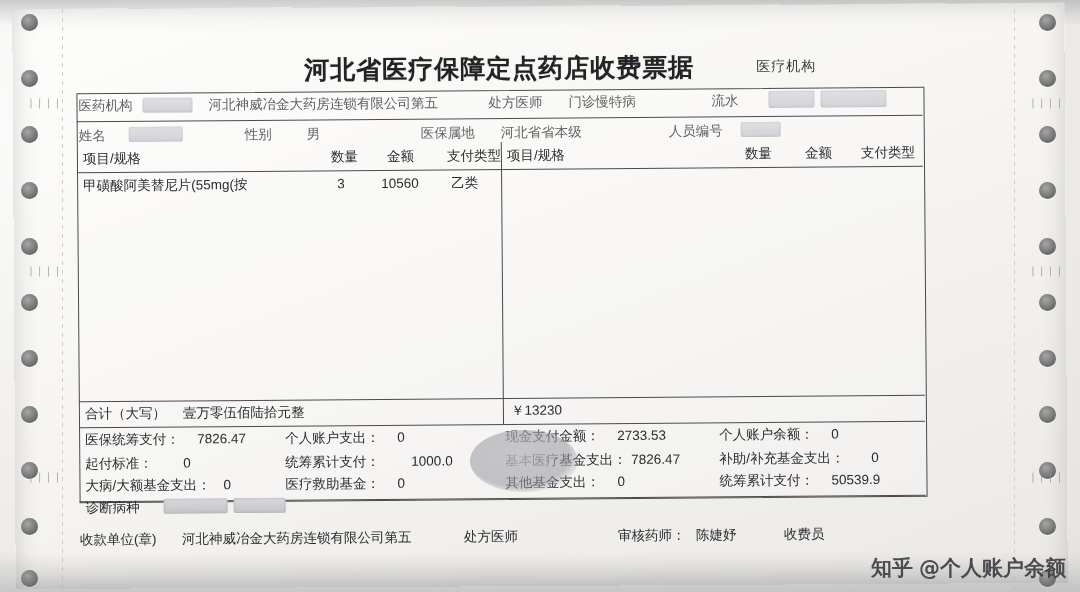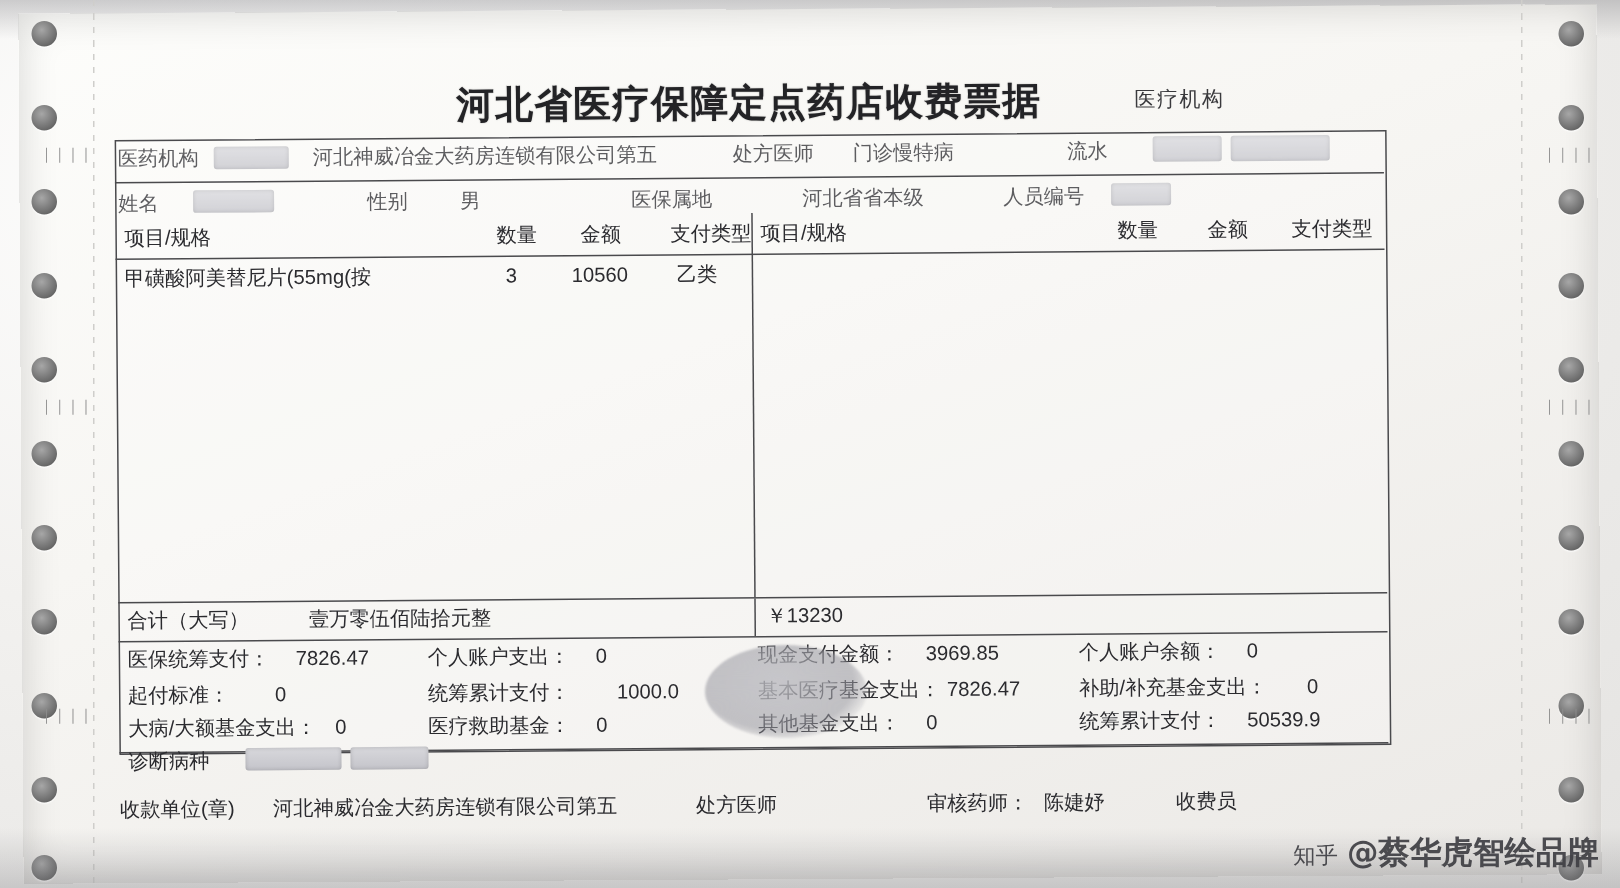--- a/index.html
+++ b/index.html
@@ -72,21 +72,21 @@
     background:radial-gradient(ellipse at 45% 40%,rgba(190,190,195,.85),rgba(150,150,158,.55) 60%,rgba(255,255,255,0) 78%);
     filter:blur(0.6px);
   }
   #watermark{
     position:absolute;right:14px;bottom:10px;
     font-size:21px;color:#3f3f44;font-weight:bold;
     font-family:"DejaVu Sans", sans-serif;
     opacity:.92;
   }
   #wm-logo{
-    display:inline-block;font-size:15px;font-weight:normal;margin-right:6px;margin-left:36px;
+    display:inline-block;font-size:21px;font-weight:bold;margin-right:6px;margin-left:36px;
   }
   .shadowtop{
     position:absolute;left:0;top:0;width:1080px;height:26px;
     background:linear-gradient(180deg,rgba(120,120,125,.35),rgba(255,255,255,0));
   }
   .shadowbottom{
     position:absolute;left:0;bottom:0;width:1080px;height:40px;
     background:linear-gradient(0deg,rgba(120,120,125,.30),rgba(255,255,255,0));
   }
 </style>
@@ -145,21 +145,21 @@
     <div class="cell" style="left:500px;top:50px;">门诊慢特病</div>
     <div class="cell" style="left:643px;top:50px;">流水</div>
     <span class="redact" style="position:absolute;left:700px;top:49px;width:46px;height:17px;"></span>
     <span class="redact" style="position:absolute;left:752px;top:49px;width:66px;height:17px;"></span>
 
     <div class="cell" style="left:10px;top:80px;">姓名</div>
     <span class="redact" style="position:absolute;left:60px;top:80px;width:54px;"></span>
     <div class="cell" style="left:176px;top:80px;">性别</div>
     <div class="cell" style="left:238px;top:80px;">男</div>
     <div class="cell" style="left:352px;top:80px;">医保属地</div>
-    <div class="cell" style="left:432px;top:80px;margin-left:34px;">河北省省本级</div>
+    <div class="cell" style="left:432px;top:80px;">河北省省本级</div>
     <div class="cell" style="left:600px;top:80px;">人员编号</div>
     <span class="redact" style="position:absolute;left:672px;top:80px;width:40px;"></span>
 
     <div class="box" id="outer"></div>
 
     <div class="hline" style="left:8px;top:74px;width:846px;"></div>
     <div class="hline" style="left:8px;top:125px;width:846px;"></div>
     <div class="hline" style="left:8px;top:354px;width:846px;"></div>
     <div class="hline" style="left:8px;top:380px;width:846px;"></div>
     <div class="hline" style="left:8px;top:454px;width:846px;"></div>
@@ -174,29 +174,29 @@
     <div class="cell" style="left:676px;top:103px;">数量</div>
     <div class="cell" style="left:736px;top:103px;">金额</div>
     <div class="cell" style="left:792px;top:103px;">支付类型</div>
 
     <div class="cell" style="left:14px;top:130px;">甲磺酸阿美替尼片(55mg(按</div>
     <div class="cell" style="left:268px;top:130px;">3</div>
     <div class="cell" style="left:312px;top:130px;">10560</div>
     <div class="cell" style="left:382px;top:130px;">乙类</div>
 
     <div class="cell" style="left:14px;top:358px;">合计（大写）</div>
-    <div class="cell" style="left:112px;top:358px;margin-left:23px;">壹万零伍佰陆拾元整</div>
+    <div class="cell" style="left:112px;top:358px;">壹万零伍佰陆拾元整</div>
     <div class="cell" style="left:440px;top:358px;">￥13230</div>
 
     <div class="cell" style="left:14px;top:384px;">医保统筹支付：</div>
     <div class="cell" style="left:126px;top:384px;">7826.47</div>
     <div class="cell" style="left:214px;top:384px;">个人账户支出：</div>
     <div class="cell" style="left:326px;top:384px;">0</div>
     <div class="cell" style="left:434px;top:384px;">现金支付金额：</div>
-    <div class="cell" style="left:546px;top:384px;">3969.85</div>
+    <div class="cell" style="left:546px;top:384px;">2733.53</div>
     <div class="cell" style="left:648px;top:384px;text-align:center;">个人账户余额：</div>
     <div class="cell" style="left:760px;top:384px;">0</div>
 
     <div class="cell" style="left:14px;top:408px;">起付标准：</div>
     <div class="cell" style="left:112px;top:408px;">0</div>
     <div class="cell" style="left:214px;top:408px;">统筹累计支付：</div>
     <div class="cell" style="left:340px;top:408px;">1000.0</div>
     <div class="cell" style="left:434px;top:408px;">基本医疗基金支出：</div>
     <div class="cell" style="left:560px;top:408px;">7826.47</div>
     <div class="cell" style="left:648px;top:408px;">补助/补充基金支出：</div>
@@ -221,15 +221,15 @@
     <div class="cell" style="left:546px;top:484px;">审核药师：</div>
     <div class="cell" style="left:624px;top:484px;">陈婕妤</div>
     <div class="cell" style="left:712px;top:484px;">收费员</div>
   </div>
 
   <div id="stamp"></div>
 
   <div class="shadowbottom"></div>
 
   <div id="watermark">
-    <span id="wm-logo">知乎</span><span>@蔡华虎智绘品牌</span>
+    <span id="wm-logo">知乎</span><span>@个人账户余额</span>
   </div>
 </div>
 
 </body></html>

